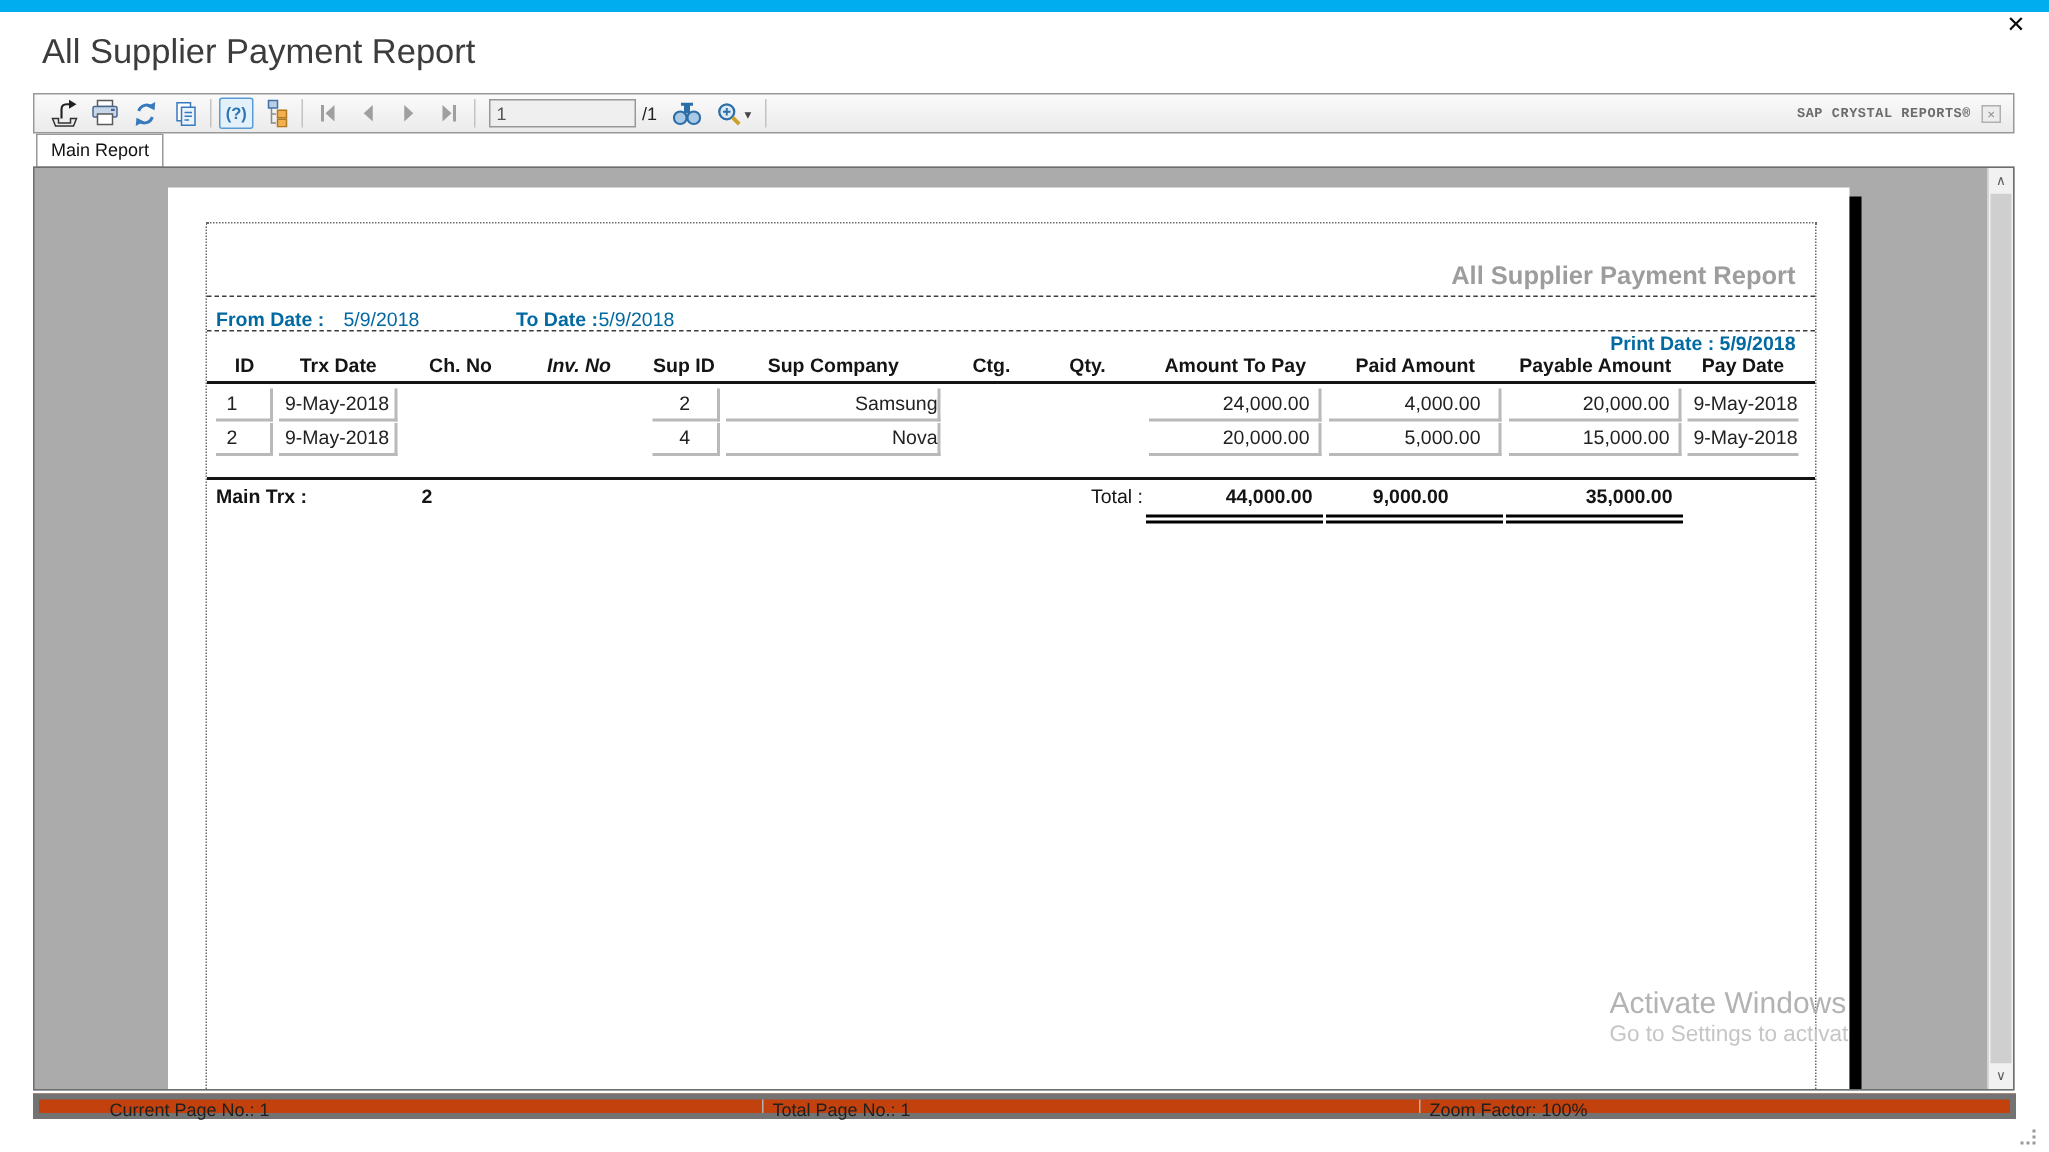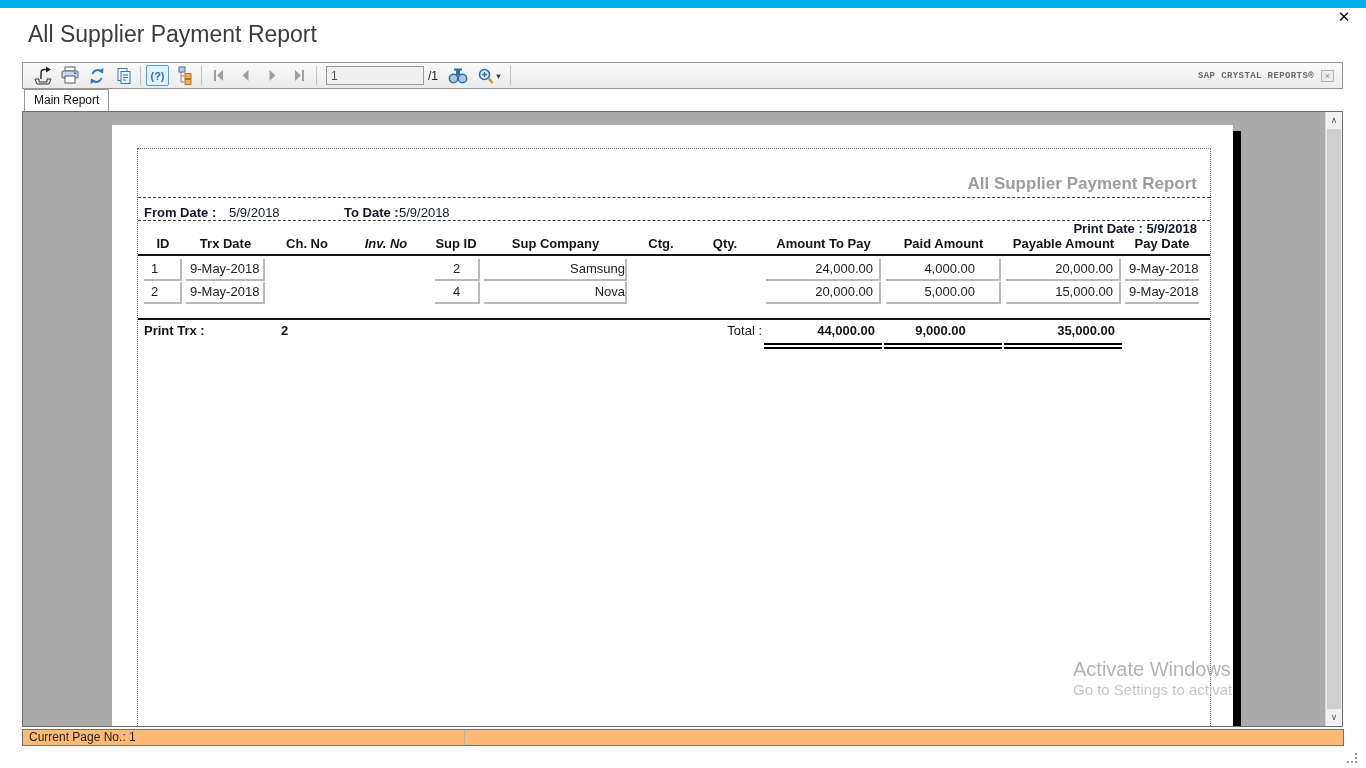--- a/index.html
+++ b/index.html
@@ -57,41 +57,41 @@
 
   
   #rpt { position:absolute; left:25px; top:23px; width:1074px; height:700px;
          border:1px dotted #6a6a6a; }
   #rpt * { position:absolute; }
   .r-title { right:13px; top:25px; font-size:17px; font-weight:bold; color:#9d9d9d; }
   .dash { left:0; right:0; border-top:1px dashed #3c3c3c; height:0; }
   #dash1 { top:48px; } #dash2 { top:71px; }
   .hline { left:0; right:0; border-top:2px solid #141414; height:0; }
   #hline1 { top:105px; } #hline2 { top:169px; }
-  .rtxt  { font-size:13px; color:#0f172a; }
+  .rtxt  { font-size:13px; color:#0369a1; }
   .rbold { font-weight:bold; }
   .hcell { top:87px; font-size:13px; font-weight:bold; color:#141414; text-align:center; }
   .r-row { left:0; width:100%; height:23px; }
   .cell  { height:22px; line-height:19px; font-size:13px; color:#222;
            border-right:2px solid #b9b9b9; border-bottom:2px solid #b9b9b9; }
   .c-id      { left:6px;   width:38px;  padding-left:7px; }
   .c-trx     { left:48px;  width:79px;  padding-left:4px; }
   .c-supid   { left:297px; width:45px;  text-align:center; }
   .c-supco   { left:346px; width:143px; padding-left:5px;text-align:right; }
   .c-ttp     { left:628px; width:115px; text-align:right; padding-right:6px; }
-  .c-paid    { left:748px; width:115px; text-align:right; padding-right:24px; }
+  .c-paid    { left:748px; width:115px; text-align:right; padding-right:12px; }
   .c-payable { left:868px; width:115px; text-align:right; padding-right:6px; }
   .c-paydate { left:987px; width:74px;  padding-left:4px; border-right:none; }
   .tot { top:174px; font-size:13px; color:#141414; }
   .dbl { top:194px; width:118px; height:6px;
          border-top:2px solid #000; border-bottom:2px solid #000; }
 
   
-  #statusbar { left:22px; top:729px; width:1322px; height:17px; background:#fdba74;
-               border:1px solid #737373; display:flex; }
+  #statusbar { left:22px; top:729px; width:1322px; height:17px; background:#c2410c;
+               border:4px solid #737373; display:flex;padding-left:41px; }
   .scell { font-size:12px; color:#1f1f1f; line-height:15px; padding-left:6px; }
   #sc1 { width:442px; border-right:1px solid #b2b2b2; }
   #sc2 { width:438px; border-right:1px solid #b2b2b2; }
   #sc3 { flex:1; }
 
   
   #grip { left:1347px; top:753px; width:12px; height:12px; }
   #grip span { position:absolute; left:0; top:8px; width:2px; height:2px; background:#9a9a9a;
                box-shadow:4px 0 #9a9a9a, 8px 0 #9a9a9a, 8px -4px #9a9a9a, 8px -8px #9a9a9a; }
 </style>
@@ -238,21 +238,21 @@
         <span class="cell c-supid">4</span>
         <span class="cell c-supco">Nova</span>
         <span class="cell c-ttp">20,000.00</span>
         <span class="cell c-paid">5,000.00</span>
         <span class="cell c-payable">15,000.00</span>
         <span class="cell c-paydate">9-May-2018</span>
       </div>
 
       <div class="hline" id="hline2"></div>
 
-      <span class="tot rbold" style="left:6px;">Print Trx :</span>
+      <span class="tot rbold" style="left:6px;">Main Trx :</span>
       <span class="tot rbold" style="left:143px;">2</span>
       <span class="tot" style="left:560px;width:64px;text-align:right;">Total :</span>
       <span class="tot rbold" style="left:628px;width:115px;text-align:right;padding-right:6px;">44,000.00</span>
       <span class="tot rbold" style="left:748px;width:115px;text-align:center;padding-right:6px;">9,000.00</span>
       <span class="tot rbold" style="left:868px;width:115px;text-align:right;padding-right:6px;">35,000.00</span>
       <div class="dbl" style="left:626px;"></div>
       <div class="dbl" style="left:746px;"></div>
       <div class="dbl" style="left:866px;"></div>
     </div>
   </div>
@@ -266,17 +266,19 @@
 
   <div class="abs" id="vscroll">
     <div id="sb-thumb"></div>
     <div class="sarrow" id="sb-up">∧</div>
     <div class="sarrow" id="sb-down">∨</div>
   </div>
 </div>
 
 <div class="abs" id="statusbar">
   <div class="scell" id="sc1">Current Page No.: 1</div>
+  <div class="scell" id="sc2">Total Page No.: 1</div>
+  <div class="scell" id="sc3">Zoom Factor: 100%</div>
 </div>
 
 <div class="abs" id="grip">
     <span></span>
   </div>
 
 </body></html>

